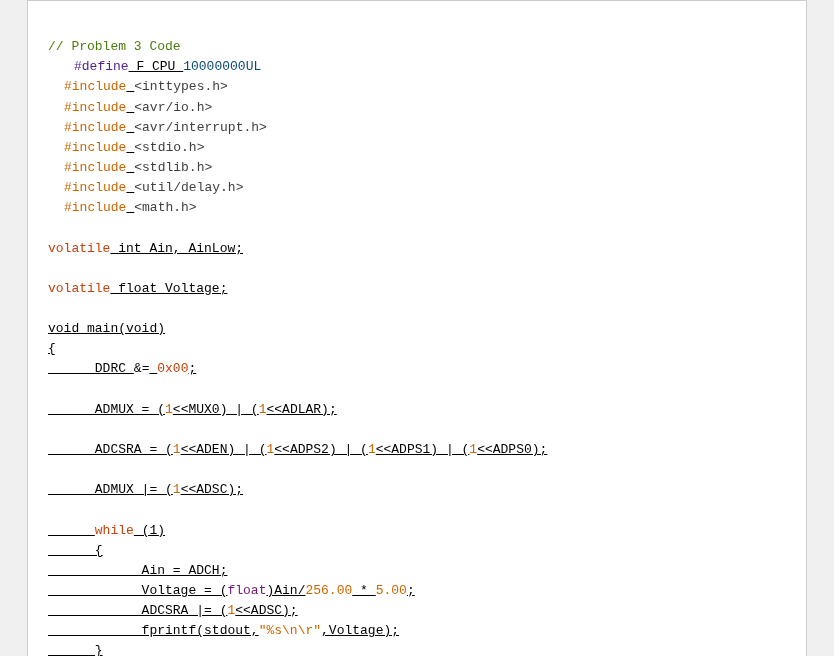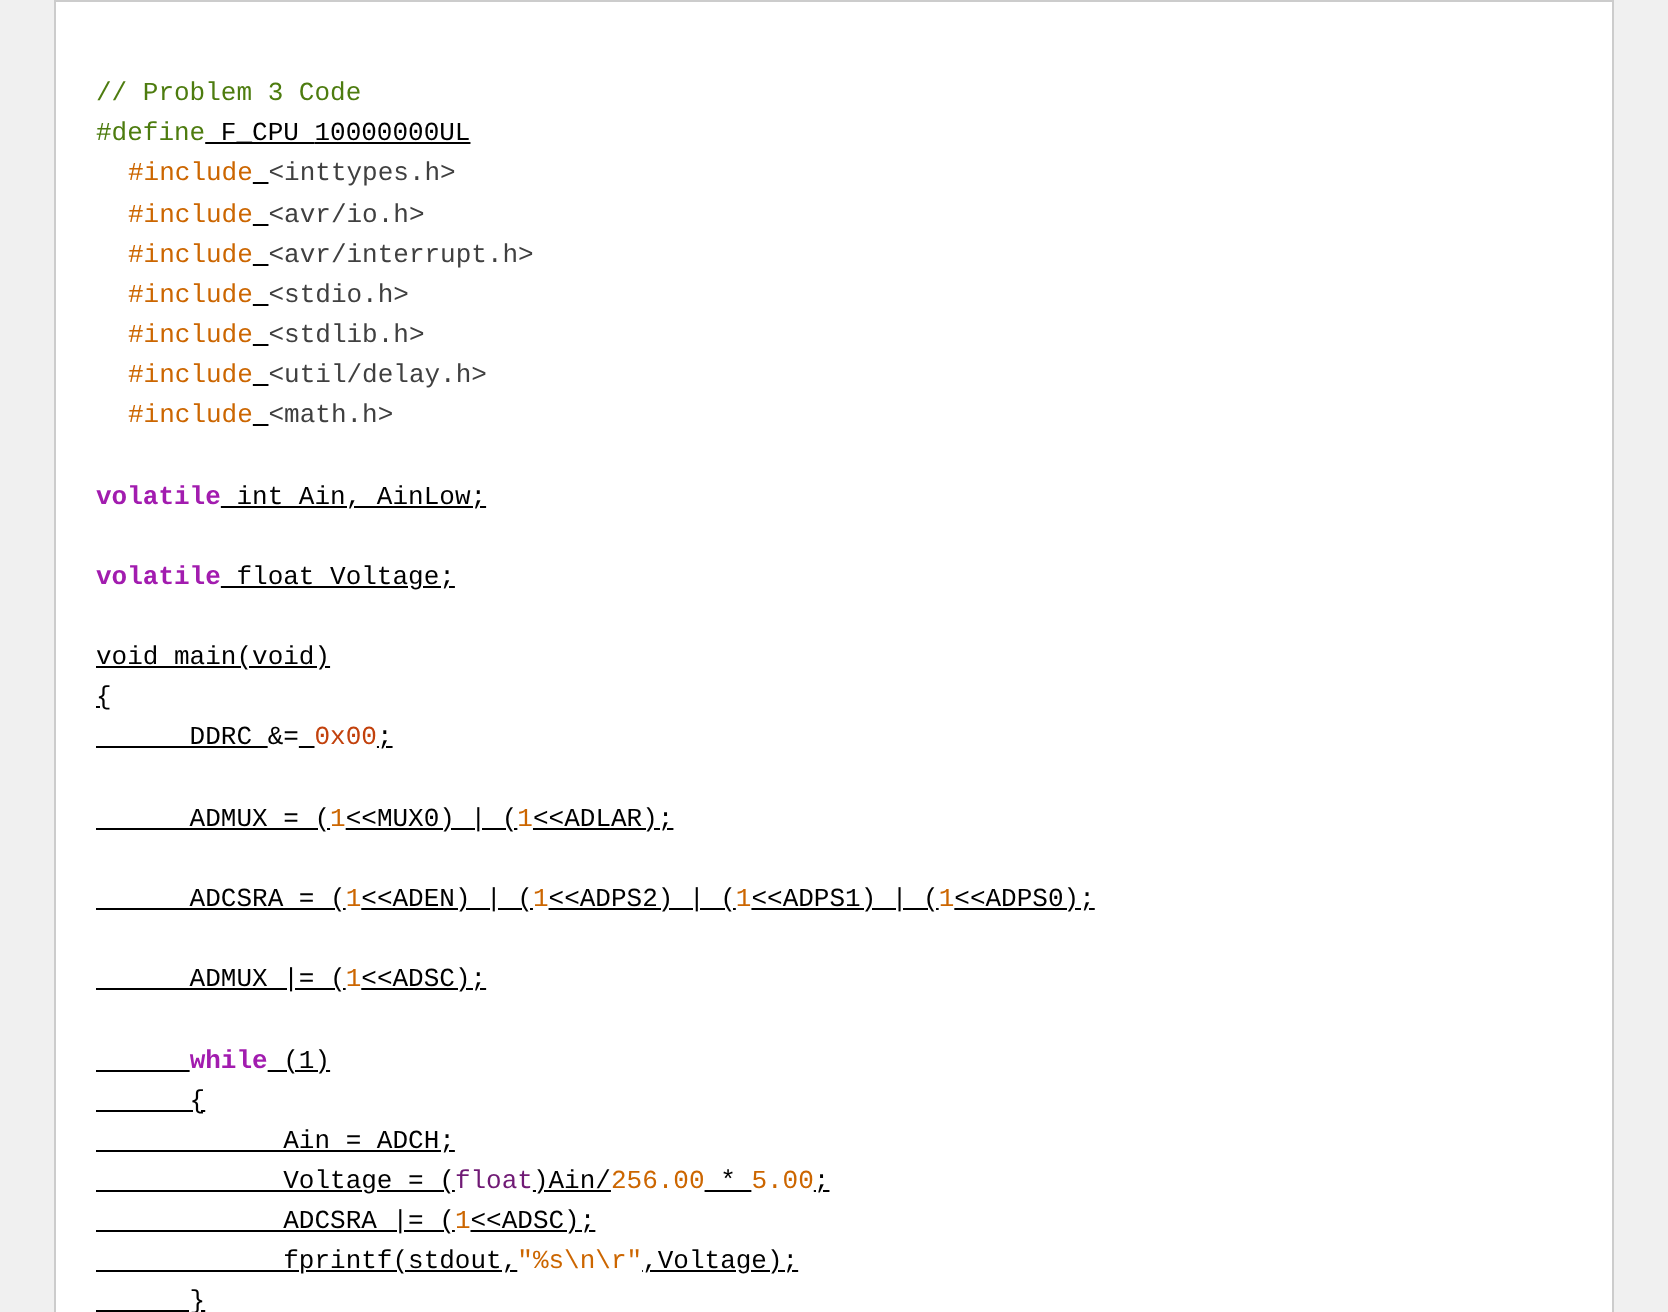--- a/index.html
+++ b/index.html
@@ -18,25 +18,25 @@
       width: 780px;
       min-height: 620px;
       font-size: 13px;
       line-height: 1.55;
     }
     .code-block {
       white-space: pre;
     }
     
     .comment    { color: #4d7c0f; }
-    .define-key { color: #4d7c0f; }
-    .define-val { color: #000000; text-decoration: underline; }
+    .define-key { color: #4c1d95; margin-left: 26px; }
+    .define-val { color: #0c4a6e; }
     .include-key{ color: #cc6600; margin-left: 16px; }
     .include-hdr{ color: #404040; text-align: center; }
-    .keyword    { color: #a21caf; font-weight: bold; margin-top: 40px; }
+    .keyword    { color: #c2410c; font-weight: normal; margin-top: 40px; }
     .type       { color: #701a75; }
     .plain      { color: #000000; text-decoration: underline; }
     .number     { color: #cc6600; }
     .hex        { color: #c2410c; }
     .operator   { color: #000000; }
     .string     { color: #cc6600; }
   </style>
 </head>
 <body>
 

